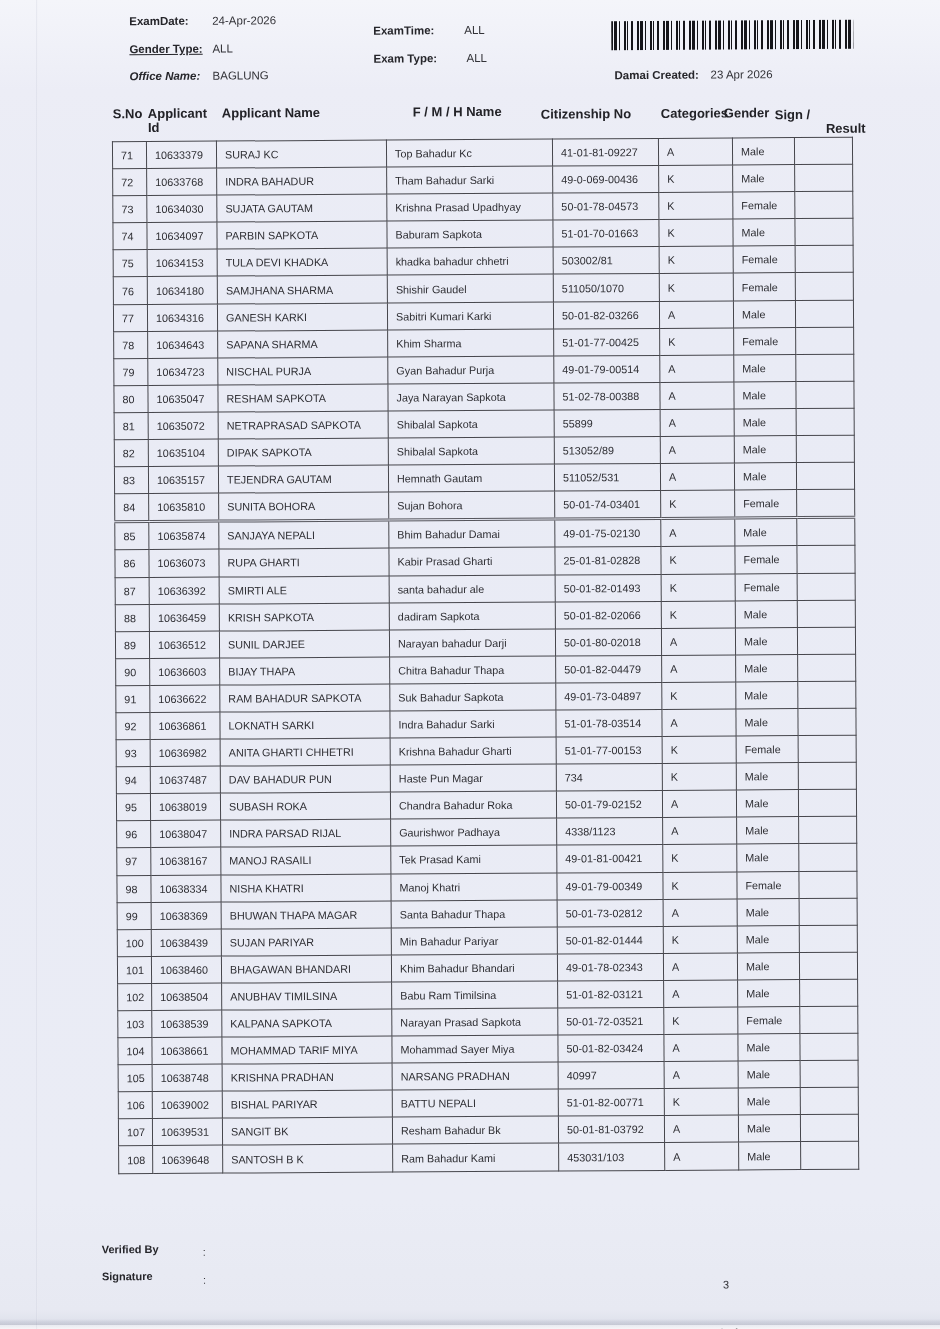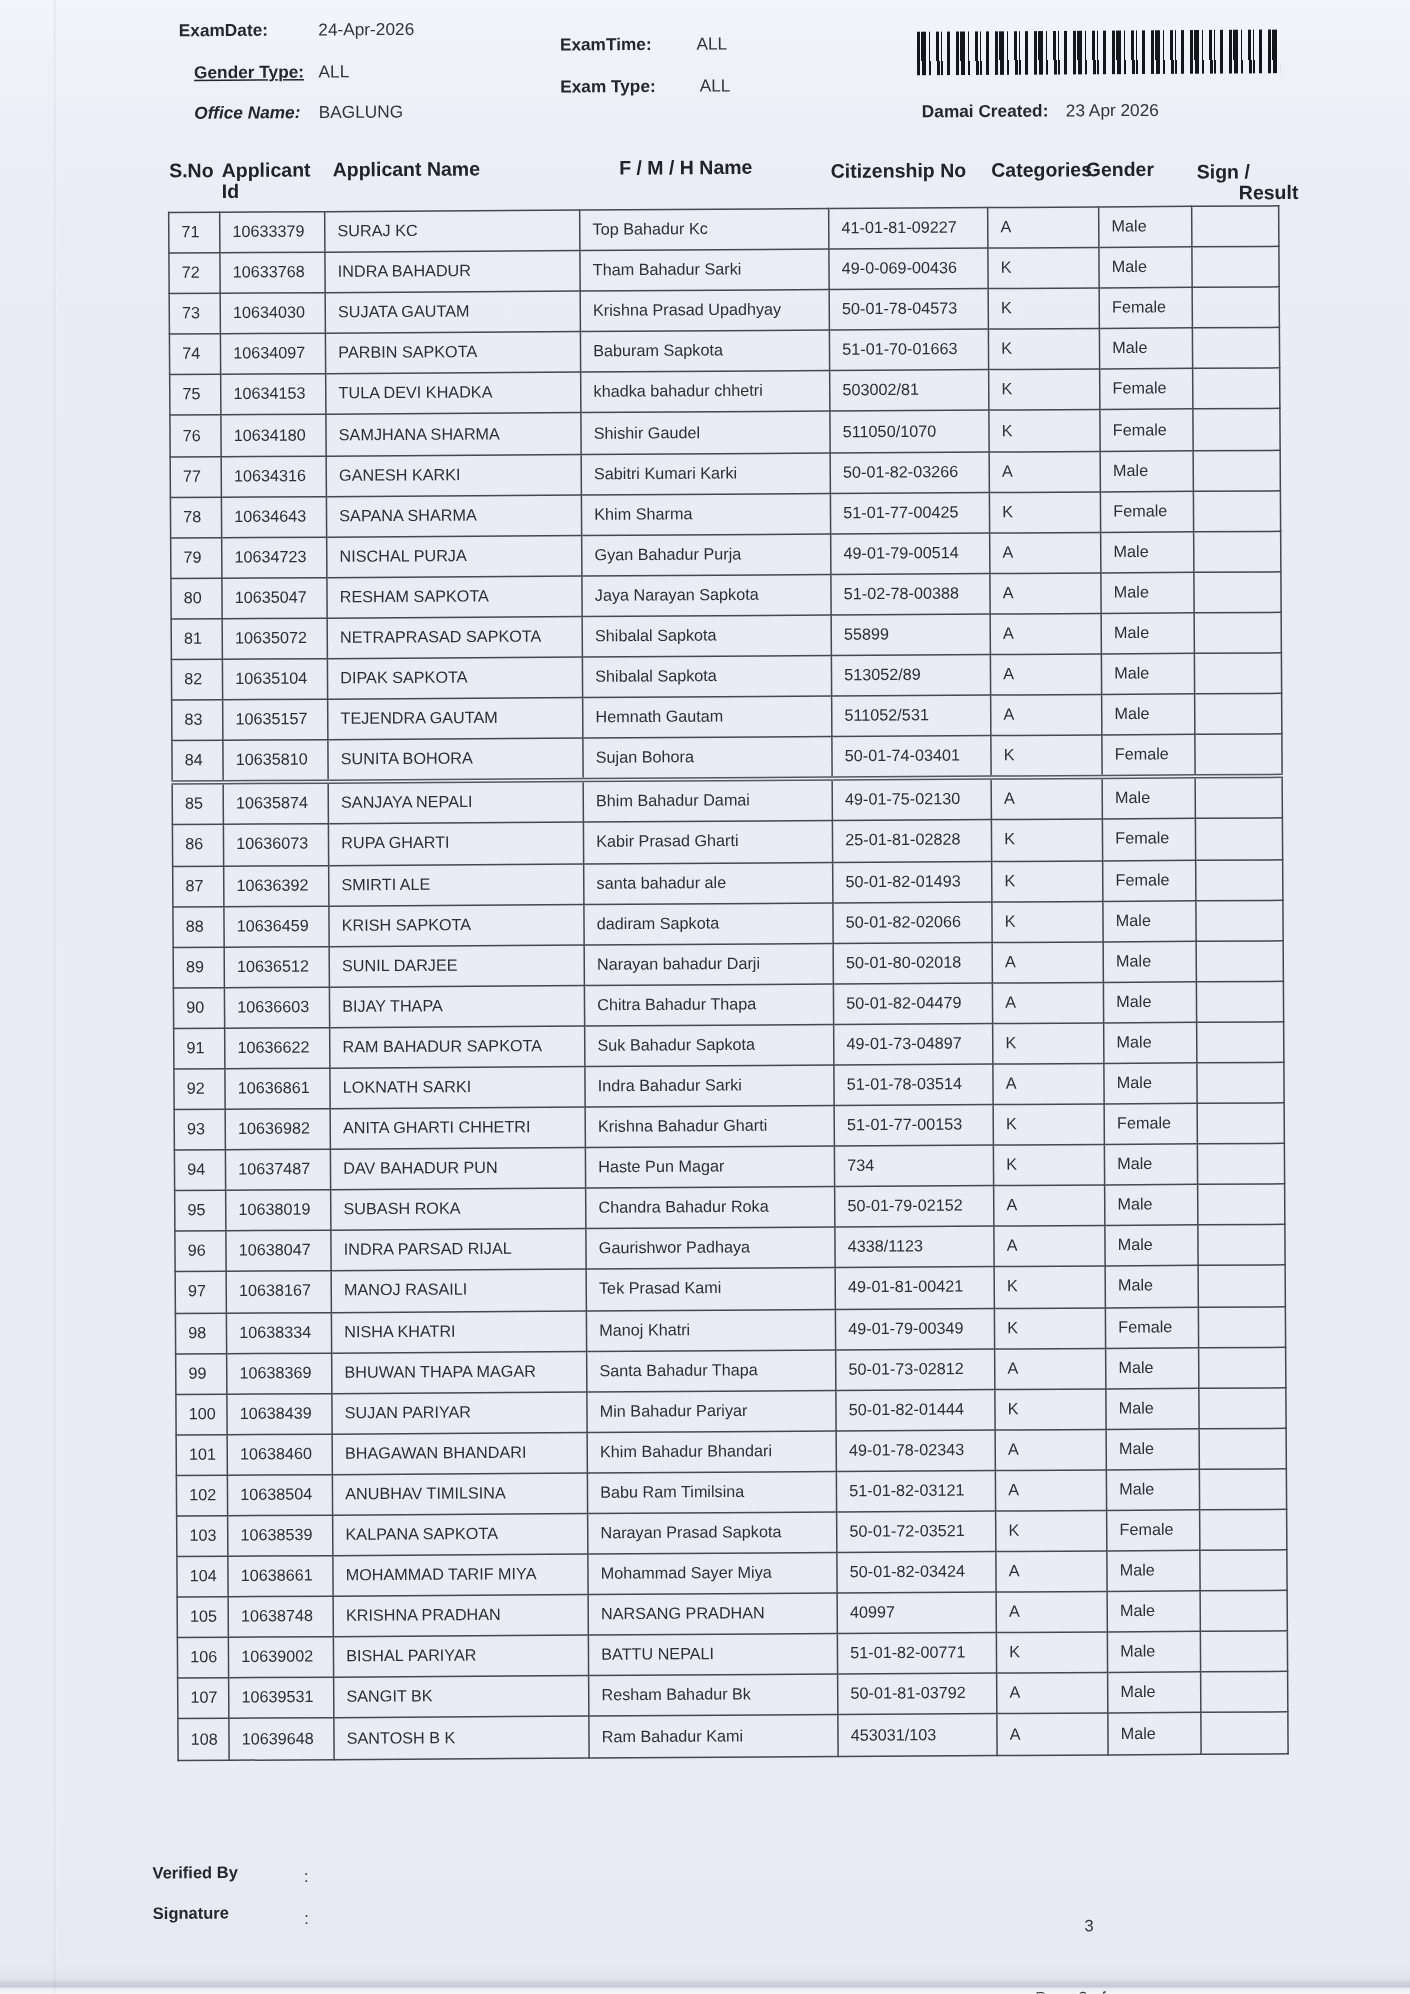--- a/index.html
+++ b/index.html
@@ -69,45 +69,45 @@
   }
 </style>
 </head>
 <body>
 
 <div class="page">
   <div class="crease-v"></div>
 
   <div class="content">
 
-    <span class="abs lbl" style="left:120px;top:13px;">ExamDate:</span>
+    <span class="abs lbl" style="left:130px;top:13px;">ExamDate:</span>
     <span class="abs val" style="left:213px;top:13px;">24-Apr-2026</span>
     <span class="abs lbl" style="left:130px;top:41px;text-decoration:underline;">Gender Type:</span>
     <span class="abs val" style="left:213px;top:41px;">ALL</span>
     <span class="abs lbl" style="left:130px;top:68px;font-style:italic;">Office Name:</span>
     <span class="abs val" style="left:213px;top:68px;">BAGLUNG</span>
 
     <span class="abs lbl" style="left:374px;top:24px;">ExamTime:</span>
     <span class="abs val" style="left:465px;top:24px;">ALL</span>
     <span class="abs lbl" style="left:374px;top:52px;">Exam Type:</span>
     <span class="abs val" style="left:467px;top:52px;">ALL</span>
 
     <div class="abs barcode" style="left:612px;top:22px;width:242px;height:29px;"></div>
     <span class="abs lbl" style="left:615px;top:70px;">Damai Created:</span>
     <span class="abs val" style="left:711px;top:70px;">23 Apr 2026</span>
 
     <span class="abs colhead" style="left:113px;top:104px;">S.No</span>
     <span class="abs colhead" style="left:148px;top:104px;">Applicant</span>
     <span class="abs colhead" style="left:148px;top:118px;">Id</span>
     <span class="abs colhead" style="left:222px;top:104px;">Applicant Name</span>
     <span class="abs colhead" style="left:389px;top:104px;padding-left:24px;">F / M / H Name</span>
-    <span class="abs colhead" style="left:554px;top:107px;">Citizenship No</span>
+    <span class="abs colhead" style="left:541px;top:107px;">Citizenship No</span>
     <span class="abs colhead" style="left:661px;top:107px;">Categories</span>
     <span class="abs colhead" style="left:724px;top:107px;">Gender</span>
-    <span class="abs colhead" style="left:798px;top:109px;">Sign /</span>
+    <span class="abs colhead" style="left:775px;top:109px;">Sign /</span>
     <span class="abs colhead" style="left:806px;top:123px;margin-left:20px;">Result</span>
 
     <div class="abs" style="left:112px;top:139px;">
       <table class="applicants">
         <colgroup>
           <col style="width:34px">
             <col style="width:70px">
             <col style="width:170px">
             <col style="width:166px">
           <col style="width:106px">

